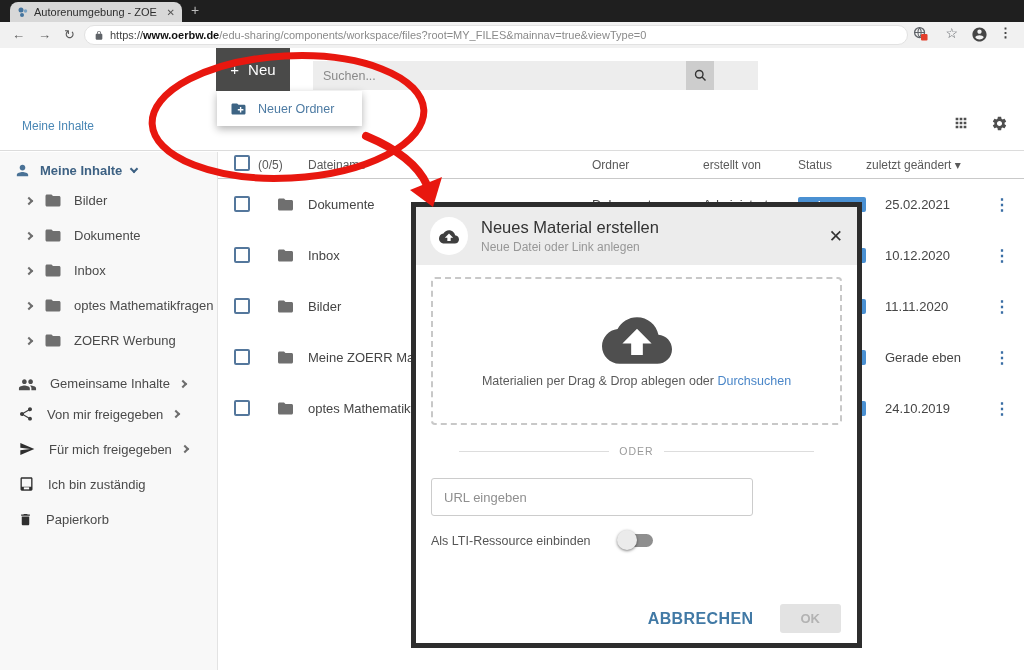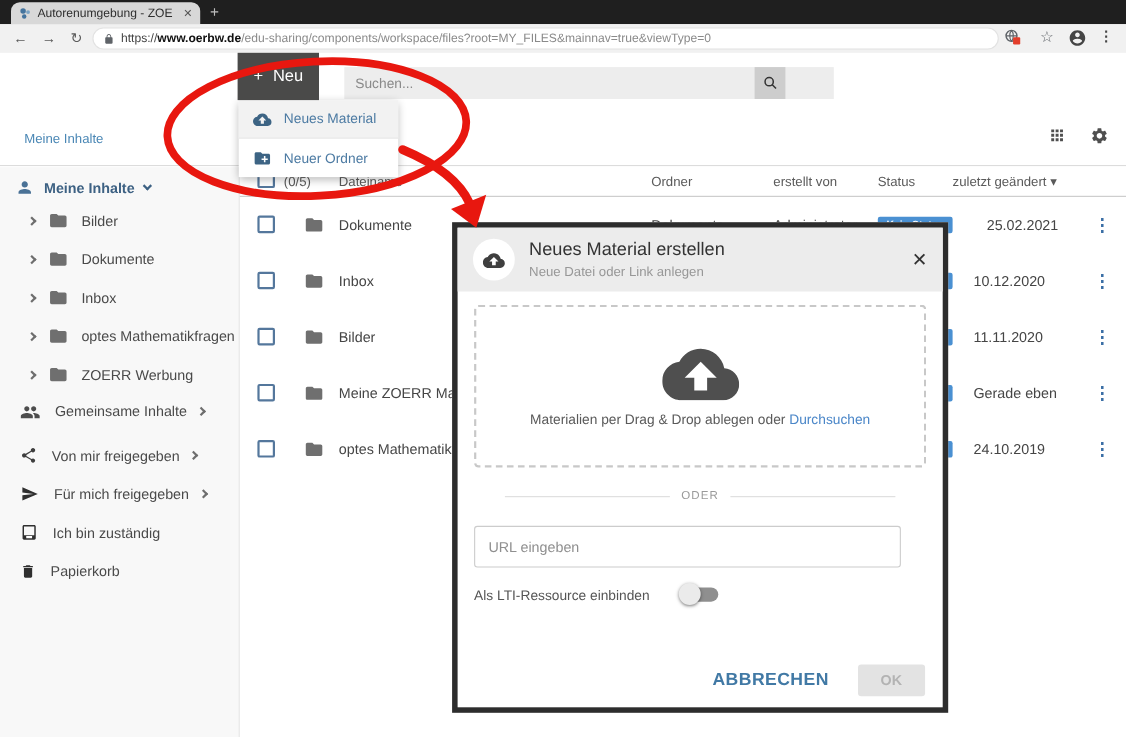--- a/index.html
+++ b/index.html
@@ -73,21 +73,21 @@
   .dlg-titles { margin-left:13px; }
   .dlg-title { font-size:16.5px; color:#333; }
   .dlg-sub { font-size:12px; color:#979797; margin-top:3px; }
   .dlg-close { margin-left:auto; font-size:17px; color:#333; cursor:pointer; }
   .dlg-body { position:relative; padding:12px 15px 0; height:378px; }
   .dropzone { height:148px; border:2px dashed #c8c8c8; border-radius:4px; display:flex; flex-direction:column; align-items:center; justify-content:center; gap:10px; }
   .dz-text { font-size:12.5px; color:#5a5a5a; }
   .dz-link { color:#4a86c8; }
   .oder { display:flex; align-items:center; gap:10px; margin:20px 28px 0; color:#9a9a9a; font-size:10.5px; letter-spacing:1px; }
   .oder .line { flex:1; height:1px; background:#ddd; }
-  .urlinput { margin-top:21px; width:388px; height:38px; border:1px solid #ccc; border-radius:3px; font-family:"Liberation Sans",sans-serif; font-size:13px; padding:0 12px; color:#444; outline:none; display:block; }
+  .urlinput { margin-top:21px; width:322px; height:38px; border:1px solid #ccc; border-radius:3px; font-family:"Liberation Sans",sans-serif; font-size:13px; padding:0 12px; color:#444; outline:none; display:block; }
   .urlinput::placeholder { color:#8f8f8f; }
   .lti-row { margin-top:17px; display:flex; align-items:center; gap:26px; font-size:12.5px; color:#555; }
   .toggle { position:relative; width:36px; height:15px; }
   .toggle .track { position:absolute; left:3px; right:0; top:1px; height:13px; border-radius:7px; background:#8f8f8f; }
   .toggle .thumb { position:absolute; left:0; top:-3px; width:20px; height:20px; border-radius:50%; background:#ebebeb; box-shadow:0 1px 3px rgba(0,0,0,.5); }
   .dlg-foot { position:absolute; bottom:10px; right:16px; display:flex; align-items:center; gap:26px; }
   .btn-cancel { color:#4179a5; font-size:16px; font-weight:bold; letter-spacing:.4px; background:none; border:0; font-family:"Liberation Sans",sans-serif; }
   .btn-ok { background:#e3e3e3; color:#b3b3b3; font-size:13px; font-weight:bold; padding:7px 21px; border-radius:3px; border:0; font-family:"Liberation Sans",sans-serif; }
 
   .annotation { position:absolute; top:0; left:0; z-index:30; pointer-events:none; }
@@ -224,21 +224,21 @@
     <div class="side-item side-folder" style="top:181px;">
       <span class="chev"></span>
       <span>
           <svg width="18" height="15" viewBox="0 0 24 20" fill="#6f6f6f">
             <path d="M10 2H4c-1.1 0-2 .9-2 2v12c0 1.1.9 2 2 2h16c1.1 0 2-.9 2-2V6c0-1.1-.9-2-2-2h-8l-2-2z"></path>
           </svg>
         </span>
       <span class="lbl">ZOERR Werbung</span>
     </div>
 
-    <div class="side-item side-link" style="top:214px;">
+    <div class="side-item side-link" style="top:224px;">
       <span>
           <svg width="19" height="14" viewBox="0 0 24 18" fill="#4d4d4d">
             <path d="M16 9c1.66 0 2.99-1.34 2.99-3S17.66 3 16 3c-1.66 0-3 1.34-3 3s1.34 3 3 3zm-8 0c1.66 0 2.99-1.34 2.99-3S9.66 3 8 3C6.34 3 5 4.34 5 6s1.34 3 3 3zm0 2c-2.33 0-7 1.17-7 3.5V17h14v-2.5c0-2.33-4.67-3.5-7-3.5zm8 0c-.29 0-.62.02-.97.05 1.16.84 1.97 1.97 1.97 3.45V17h6v-2.5c0-2.33-4.67-3.5-7-3.5z"></path>
           </svg>
         </span>
       <span class="lbl">Gemeinsame Inhalte</span>
       <span class="chev"></span>
     </div>
     <div class="side-item side-link" style="top:254px;">
       <span>
@@ -292,21 +292,21 @@
       <span class="checkbox" style="left:16px; top:17px;"></span>
       <span class="cell" style="left:58px; top:18px;">
           <svg width="19" height="15" viewBox="0 0 24 20" fill="#6f6f6f">
             <path d="M10 2H4c-1.1 0-2 .9-2 2v12c0 1.1.9 2 2 2h16c1.1 0 2-.9 2-2V6c0-1.1-.9-2-2-2h-8l-2-2z"></path>
           </svg>
         </span>
       <span class="cell" style="left:90px;">Dokumente</span>
       <span class="cell" style="left:374px;">Dokumente</span>
       <span class="cell" style="left:485px;">Administrator</span>
       <span class="badge">Kein Status</span>
-      <span class="cell" style="left:667px;margin-left:12px;">25.02.2021</span>
+      <span class="cell" style="left:667px;">25.02.2021</span>
       <span class="kebab">⋮</span>
     </div>
     <div class="trow" style="top:78px;">
       <span class="checkbox" style="left:16px; top:17px;"></span>
       <span class="cell" style="left:58px; top:18px;">
           <svg width="19" height="15" viewBox="0 0 24 20" fill="#6f6f6f">
             <path d="M10 2H4c-1.1 0-2 .9-2 2v12c0 1.1.9 2 2 2h16c1.1 0 2-.9 2-2V6c0-1.1-.9-2-2-2h-8l-2-2z"></path>
           </svg>
         </span>
       <span class="cell" style="left:90px;">Inbox</span>
@@ -346,28 +346,20 @@
           </svg>
         </span>
       <span class="cell" style="left:90px;">optes Mathematikfragen</span>
       <span class="badge"></span>
       <span class="cell" style="left:667px;">24.10.2019</span>
       <span class="kebab">⋮</span>
     </div>
   </div>
 
   <div class="dropdown">
-    <div class="dd-item hover">
-      <span>
-          <svg width="17" height="13" viewBox="0 0 24 17" fill="#3d6484">
-            <path d="M19.35 7.04C18.67 3.59 15.64 1 12 1 9.11 1 6.6 2.64 5.35 5.04 2.34 5.36 0 7.91 0 11c0 3.31 2.69 6 6 6h13c2.76 0 5-2.24 5-5 0-2.64-2.05-4.78-4.65-4.96zM14 10v4h-4v-4H7l5-5 5 5h-3z"></path>
-          </svg>
-        </span>
-      <span>Neues Material</span>
-    </div>
     <div class="dd-item">
       <span>
           <svg width="17" height="14" viewBox="0 0 24 20" fill="#3d6484">
             <path d="M20 4h-8l-2-2H4c-1.1 0-2 .9-2 2v12c0 1.1.9 2 2 2h16c1.1 0 2-.9 2-2V6c0-1.1-.9-2-2-2zm-1 8h-3v3h-2v-3h-3v-2h3V7h2v3h3v2z"></path>
           </svg>
         </span>
       <span>Neuer Ordner</span>
     </div>
   </div>
 

